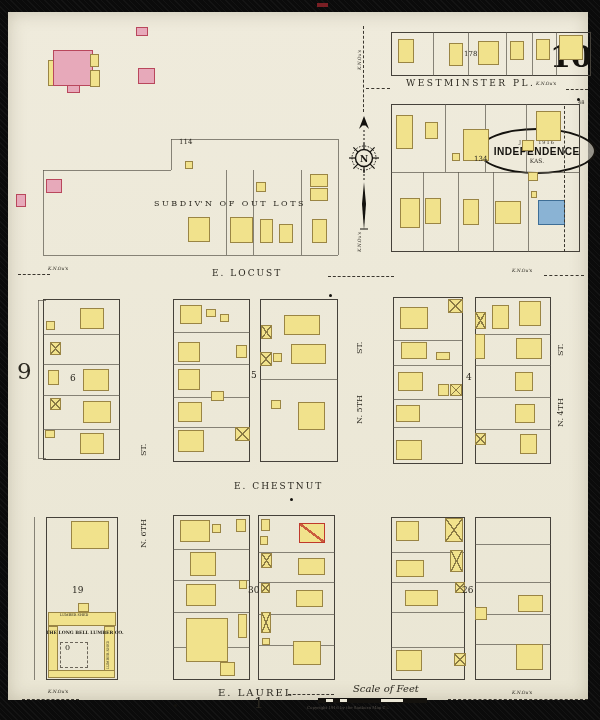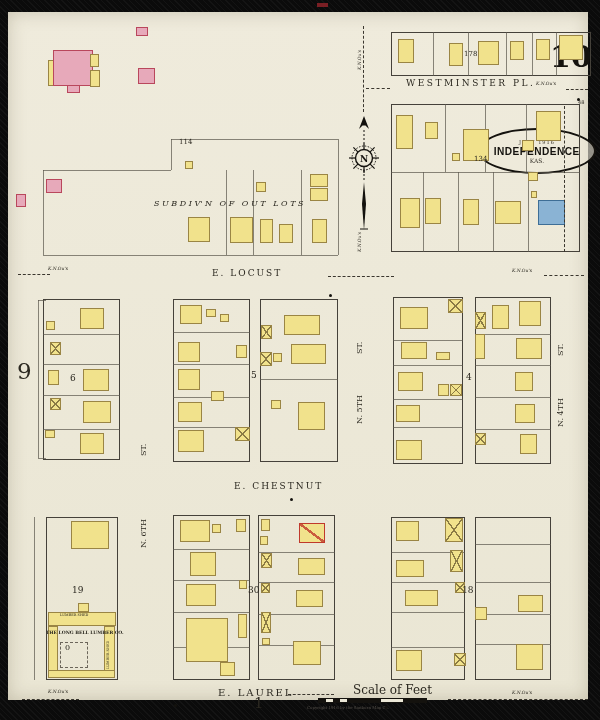--- a/index.html
+++ b/index.html
@@ -25,21 +25,21 @@
   .lbl{position:absolute;color:#2b2820;white-space:pre;line-height:1;}
   .scrap{position:absolute;background:#7a1f24;}
   #sheetno{position:absolute;left:542px;top:30px;font-size:30px;font-weight:bold;color:#14120e;line-height:1;}
   #adjleft{position:absolute;left:9px;top:348px;font-size:23px;color:#2b2820;line-height:1;}
   #adjbottom{position:absolute;left:246px;top:684px;font-size:15px;color:#2b2820;line-height:1;}
   #oval{position:absolute;left:470px;top:116px;width:114px;height:42px;border:2.5px solid #14120e;border-radius:50%;
         display:flex;flex-direction:column;align-items:center;justify-content:center;background:rgba(238,234,219,.6);}
   #oval .od{font-size:5px;letter-spacing:1px;color:#3a362e;}
   #oval .oc{font-size:11px;font-weight:bold;font-family:"Liberation Sans",sans-serif;transform:scaleX(.92);letter-spacing:.5px;color:#14120e;}
   #oval .os{font-size:6px;color:#3a362e;}
-  #scalelbl{position:absolute;left:345px;top:671px;font-size:12px;color:#2b2820;}
+  #scalelbl{position:absolute;left:345px;top:671px;font-size:10px;font-style:italic;color:#2b2820;}
   #scalebar{position:absolute;left:310px;top:686px;width:107px;height:3px;border:1px solid #14120e;
             background:linear-gradient(90deg,#14120e 0 7px,#ece8d7 7px 14px,#14120e 14px 21px,#ece8d7 21px 28px,#14120e 28px 62px,#ece8d7 62px 84px,#14120e 84px 105px);}
   #copyright{position:absolute;left:299px;top:693px;font-size:4px;color:#55504a;}
   #compass{position:absolute;left:332px;top:100px;}
 </style>
 </head>
 <body>
 
 <div id="stage">
   <div id="paper">
@@ -293,23 +293,23 @@
       <div class="lbl" style="left: 132px; top: 536px; font-size: 8px; transform-origin: 0px 0px; transform: rotate(-90deg);">N. 6TH</div>
       <div class="lbl" style="left: 132px; top: 444px; font-size: 8px; transform-origin: 0px 0px; transform: rotate(-90deg);">ST.</div>
       <div class="lbl" style="left: 456px; top: 39px; font-size: 7px;">178</div>
       <div class="lbl" style="left: 466px; top: 144px; font-size: 7px;">134</div>
       <div class="lbl" style="left: 171px; top: 127px; font-size: 7px;">114</div>
       <div class="lbl" style="left: 243px; top: 359px; font-size: 9px;">5</div>
       <div class="lbl" style="left: 458px; top: 361px; font-size: 9px;">4</div>
       <div class="lbl" style="left: 62px; top: 362px; font-size: 9px;">6</div>
       <div class="lbl" style="left: 64px; top: 574px; font-size: 9px;">19</div>
       <div class="lbl" style="left: 240px; top: 574px; font-size: 9px;">30</div>
-      <div class="lbl" style="left: 454px; top: 574px; font-size: 9px;">18</div>
+      <div class="lbl" style="left: 454px; top: 574px; font-size: 9px;">26</div>
       <div class="lbl" style="left: 570px; top: 88px; font-size: 5px;">48</div>
-      <div class="lbl" style="left: 146px; top: 188px; font-size: 8px; font-style: italic;">S U B D I V' N   O F   O U T   L O T S</div>
+      <div class="lbl" style="left: 146px; top: 188px; font-size: 8px; ">S U B D I V' N   O F   O U T   L O T S</div>
       <div class="lbl" style="left: 528px; top: 70px; font-size: 4.5px; font-style: italic;">K.N.Ou's</div>
       <div class="lbl" style="left: 40px; top: 255px; font-size: 4.5px; font-style: italic;">K.N.Ou's</div>
       <div class="lbl" style="left: 504px; top: 257px; font-size: 4.5px; font-style: italic;">K.N.Ou's</div>
       <div class="lbl" style="left: 40px; top: 678px; font-size: 4.5px; font-style: italic;">K.N.Ou's</div>
       <div class="lbl" style="left: 504px; top: 679px; font-size: 4.5px; font-style: italic;">K.N.Ou's</div>
       <div class="lbl" style="left: 350px; top: 58px; font-size: 4.5px; font-style: italic; transform-origin: 0px 0px; transform: rotate(-90deg);">K.N.Ou's</div>
       <div class="lbl" style="left: 350px; top: 240px; font-size: 4.5px; font-style: italic; transform-origin: 0px 0px; transform: rotate(-90deg);">K.N.Ou's</div>
       <div class="lbl" style="left: 38px; top: 619px; font-size: 4.5px; font-weight: bold;">THE LONG BELL LUMBER CO.</div>
       <div class="lbl" style="left: 52px; top: 602px; font-size: 3.5px;">LUMBER SHED</div>
       <div class="lbl" style="left: 99px; top: 657px; font-size: 3.5px; transform-origin: 0px 0px; transform: rotate(-90deg);">LUMBER SHED</div>

